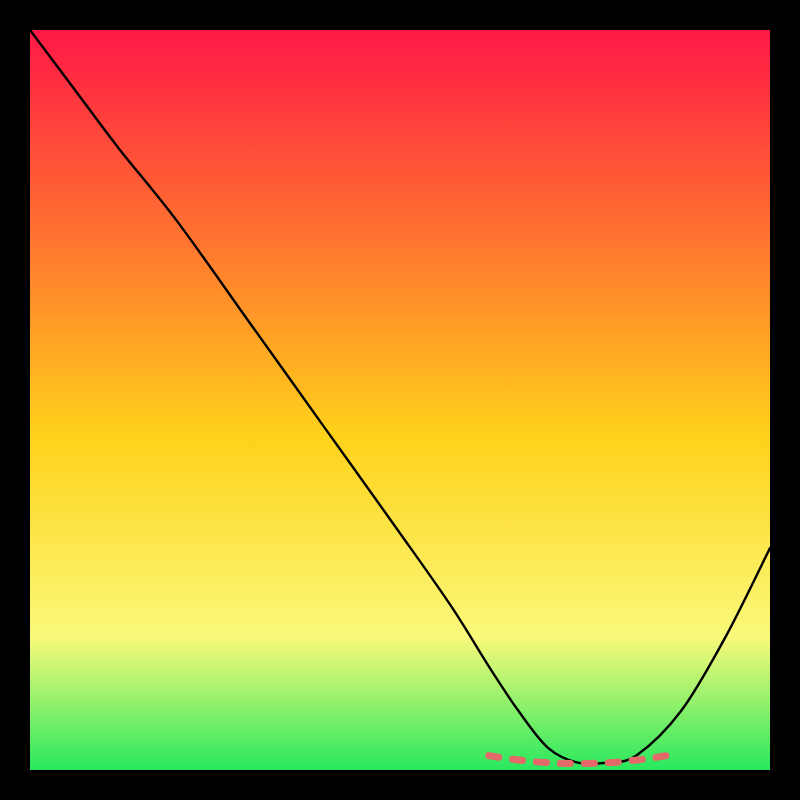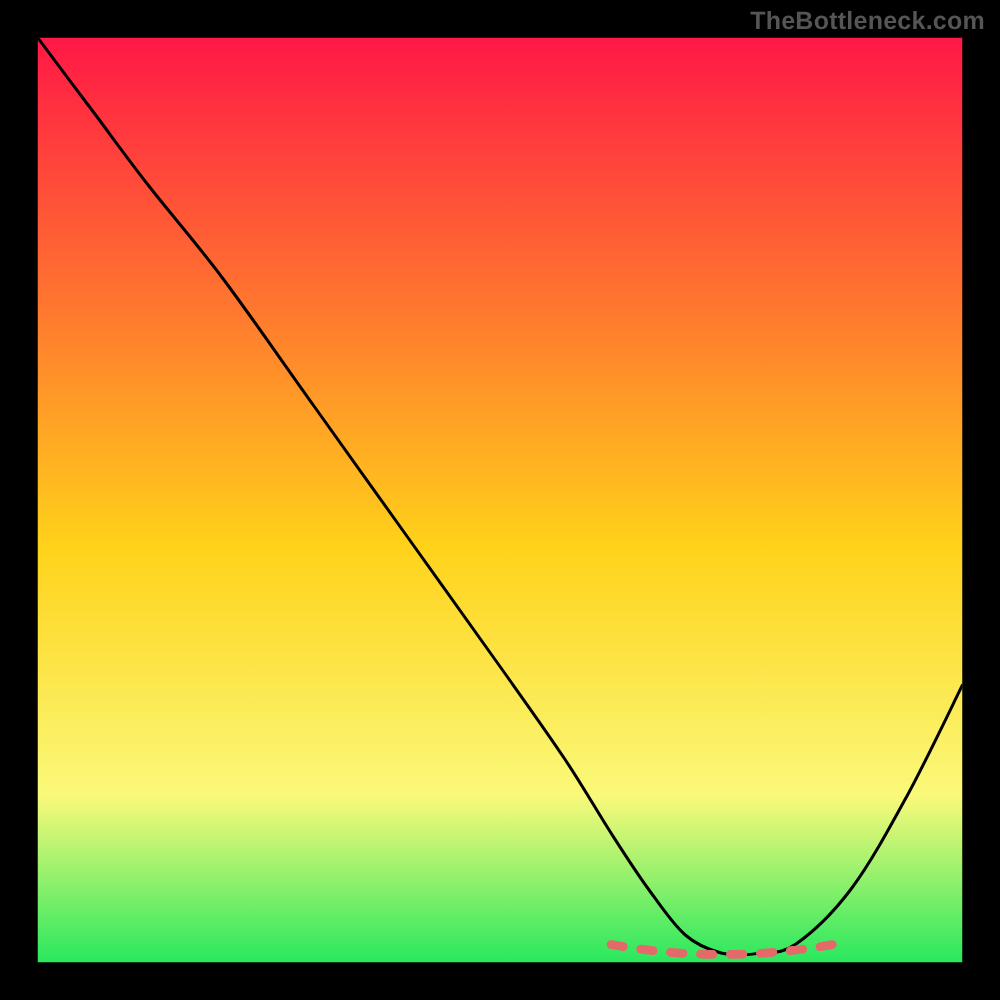--- a/index.html
+++ b/index.html
@@ -38,21 +38,20 @@
     display: block;
     width: 740px;
     height: 740px;
   }
 </style>
 </head>
 <body>
 
 <div class="stage">
 
-  <div class="watermark">TheBottleneck.com</div>
 
   <div class="plot">
     <svg viewBox="0 0 740 740">
       <defs>
         <linearGradient id="bg" x1="0" y1="0" x2="0" y2="1">
           <stop id="g0" offset="0%" stop-color="#ff1846"></stop>
           <stop id="g1" offset="30%" stop-color="#ff7a2e"></stop>
           <stop id="g2" offset="55%" stop-color="#ffd21a"></stop>
           <stop id="g3" offset="82%" stop-color="#faf97a"></stop>
           <stop id="g4" offset="100%" stop-color="#28e85e"></stop>

